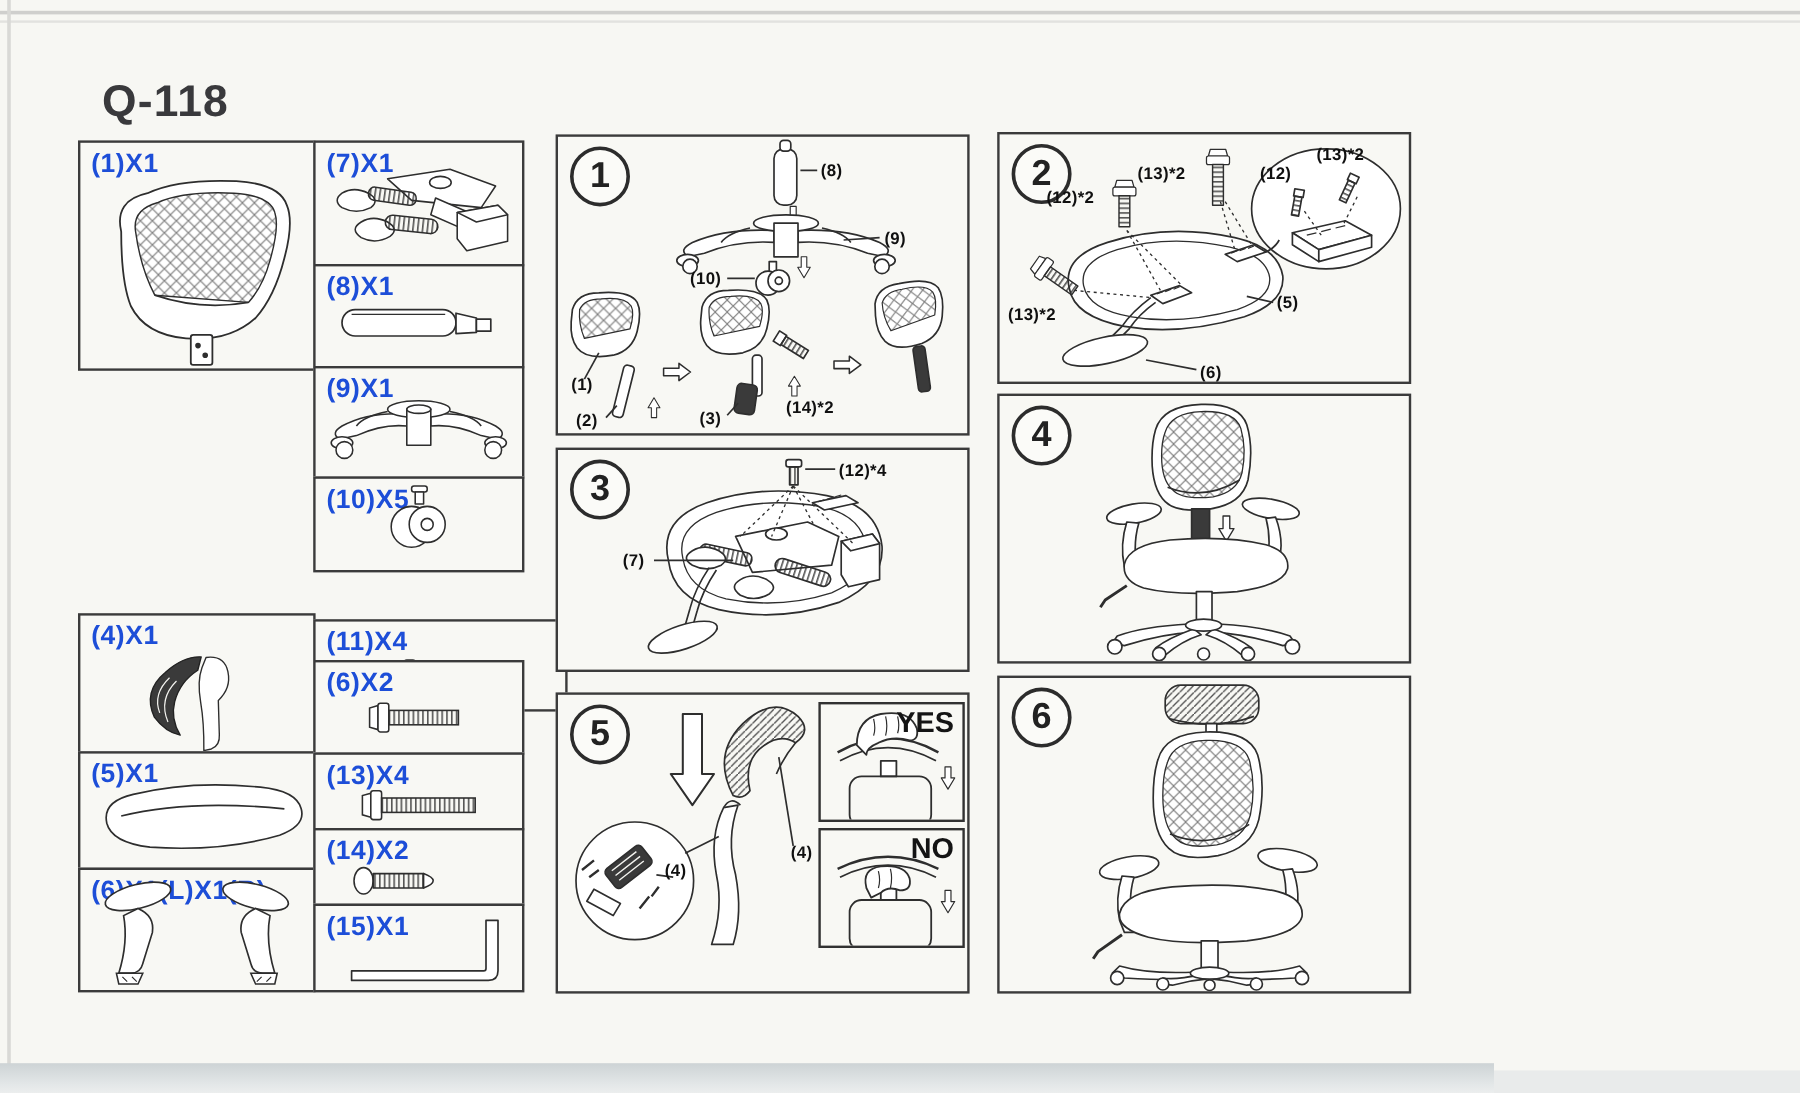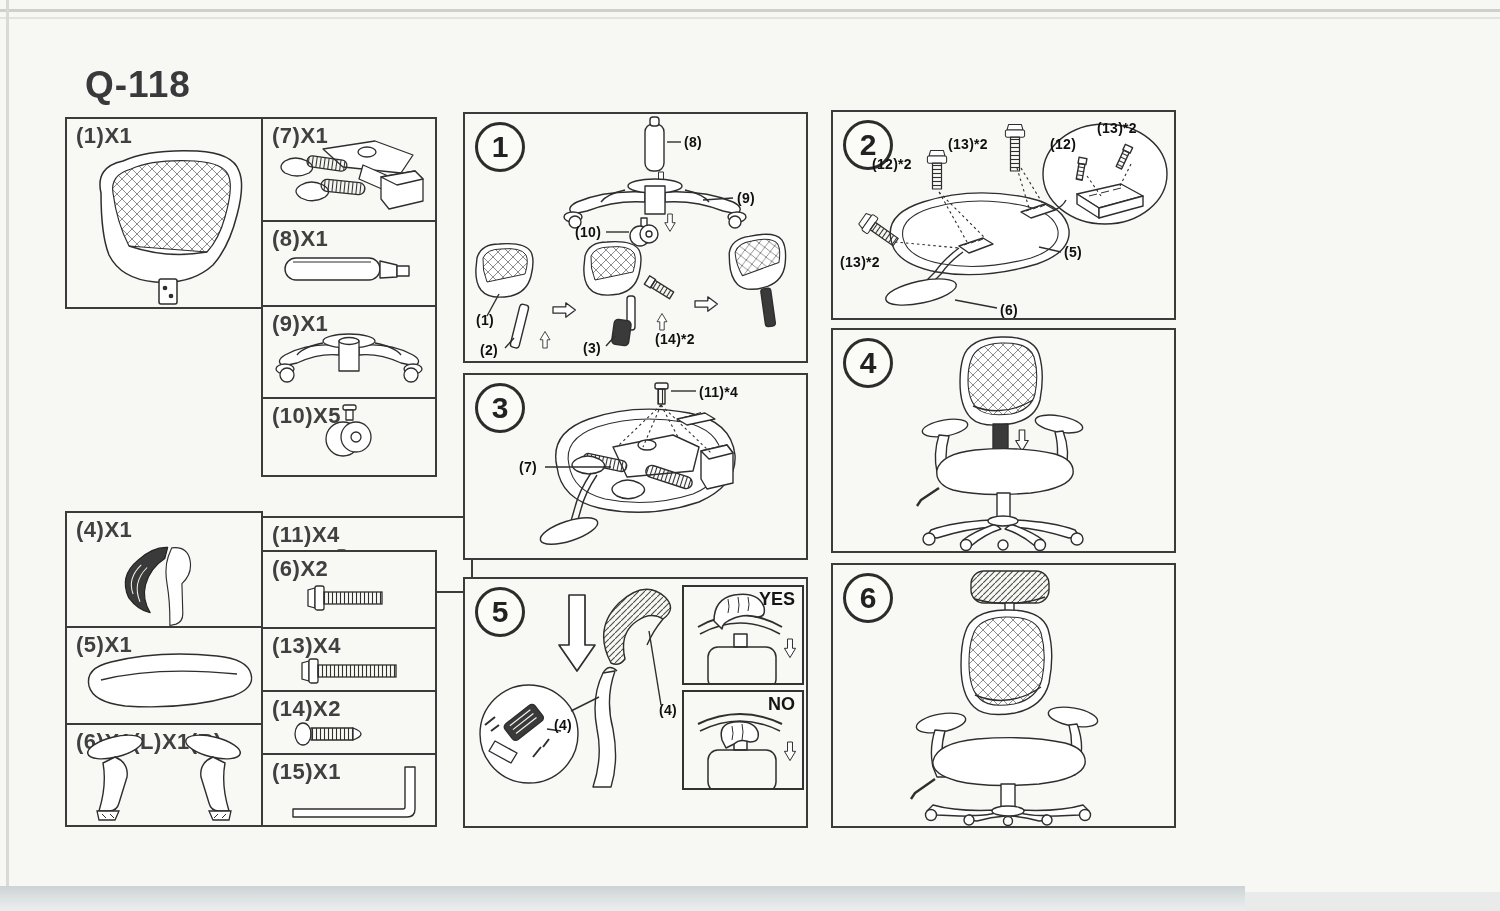--- a/index.html
+++ b/index.html
@@ -7,28 +7,28 @@
          font-family:"Liberation Sans", sans-serif;color:#1b1b1b;}
   .scanline-top1{position:absolute;left:0;top:9px;width:100%;height:3px;background:#cfcfcd;}
   .scanline-top2{position:absolute;left:0;top:17px;width:100%;height:2px;background:#e2e2df;}
   .scanline-left{position:absolute;left:6px;top:0;width:3px;height:100%;background:#d9d9d6;}
   .bottom-shadow{position:absolute;left:0;top:886px;width:1245px;height:25px;
                  background:linear-gradient(180deg,#cdd3d5 0%,#e3e7e8 70%,#eceeee 100%);}
   .bottom-shadow2{position:absolute;left:1245px;top:892px;width:255px;height:19px;background:#e9ebeb;}
   .title{position:absolute;left:85px;top:64px;font-size:37px;font-weight:bold;color:#39393c;letter-spacing:1px;}
   .cell{position:absolute;border:2px solid #3b3b3b;background:#f8f8f4;box-sizing:border-box;}
   .panel{position:absolute;border:2px solid #3b3b3b;background:#f8f8f4;box-sizing:border-box;}
-  .plabel{position:absolute;left:9px;top:4px;font-size:22px;font-weight:bold;color:#404040;letter-spacing:0.5px;text-align:center;}
+  .plabel{position:absolute;left:9px;top:4px;font-size:22px;font-weight:bold;color:#1d4ed8;letter-spacing:0.5px;text-align:center;}
   .art{position:absolute;left:0;top:0;width:100%;height:100%;}
   .stepnum{position:absolute;left:10px;top:8px;width:44px;height:44px;border:3px solid #2c2c2c;border-radius:50%;
            background:#fbfbf8;display:flex;align-items:center;justify-content:center;
            font-size:30px;font-weight:bold;color:#222;}
   .callout{position:absolute;font-size:14px;font-weight:bold;color:#101010;white-space:nowrap;letter-spacing:0.3px;}
   .subbox{position:absolute;border:2px solid #323232;box-sizing:border-box;background:#f8f8f4;}
-  .sublabel{position:absolute;right:7px;top:2px;font-size:18px;font-weight:bold;color:#141414;}
+  .sublabel{position:absolute;right:7px;top:2px;font-size:24px;font-weight:bold;color:#141414;}
 </style>
 </head>
 <body>
 
 <svg width="0" height="0" style="position:absolute" aria-hidden="true">
   <defs>
     <pattern id="mesh" width="10" height="10" patternUnits="userSpaceOnUse">
       <path d="M0 5 L5 0 L10 5 L5 10 Z" fill="none" stroke="#808080" stroke-width="0.9"></path>
     </pattern>
     <pattern id="threads" width="4" height="14" patternUnits="userSpaceOnUse">
@@ -365,21 +365,21 @@
         <rect x="190" y="8" width="13" height="6" rx="2"></rect>
         <rect x="193" y="14" width="7" height="15" fill="url(#threads)"></rect>
         <g stroke-dasharray="2.5 3" stroke-width="1.1" fill="none">
           <path d="M196 30 L152 72 M196 30 L178 72 M196 30 L214 64 M196 30 L246 78"></path>
         </g>
         <line x1="231" y1="16" x2="206" y2="16"></line>
         <line x1="80" y1="92" x2="146" y2="92"></line>
       </g>
     </svg>
     <div class="stepnum">3</div>
-    <span class="callout" style="left:234px;top:9px;">(11)*4</span>
+    <span class="callout" style="left:234px;top:9px;">(12)*4</span>
     <span class="callout" style="left:54px;top:84px;">(7)</span>
   </div>
 
   <div class="panel" style="left:831px;top:328px;width:345px;height:225px;">
     <svg class="art" viewBox="0 0 341 221">
       <g stroke="#2e2e2e" stroke-width="1.4" fill="#fff" stroke-linejoin="round">
         <path d="M130 28 Q136 8 168 7 Q200 6 206 24 Q212 44 207 70 Q202 90 176 94 Q148 98 138 88 Q127 77 127 52 Q127 38 130 28 Z"></path>
         <path d="M138 30 Q143 14 168 13 Q196 12 201 27 Q206 44 202 64 Q198 80 178 84 Q152 87 144 78 Q135 70 135 50 Q135 38 138 30 Z" fill="url(#mesh)" stroke-width="1.1"></path>
         <path d="M140 76 Q170 88 200 70" fill="none"></path>
         <rect x="160" y="94" width="15" height="26" fill="#3a3a3a"></rect>

